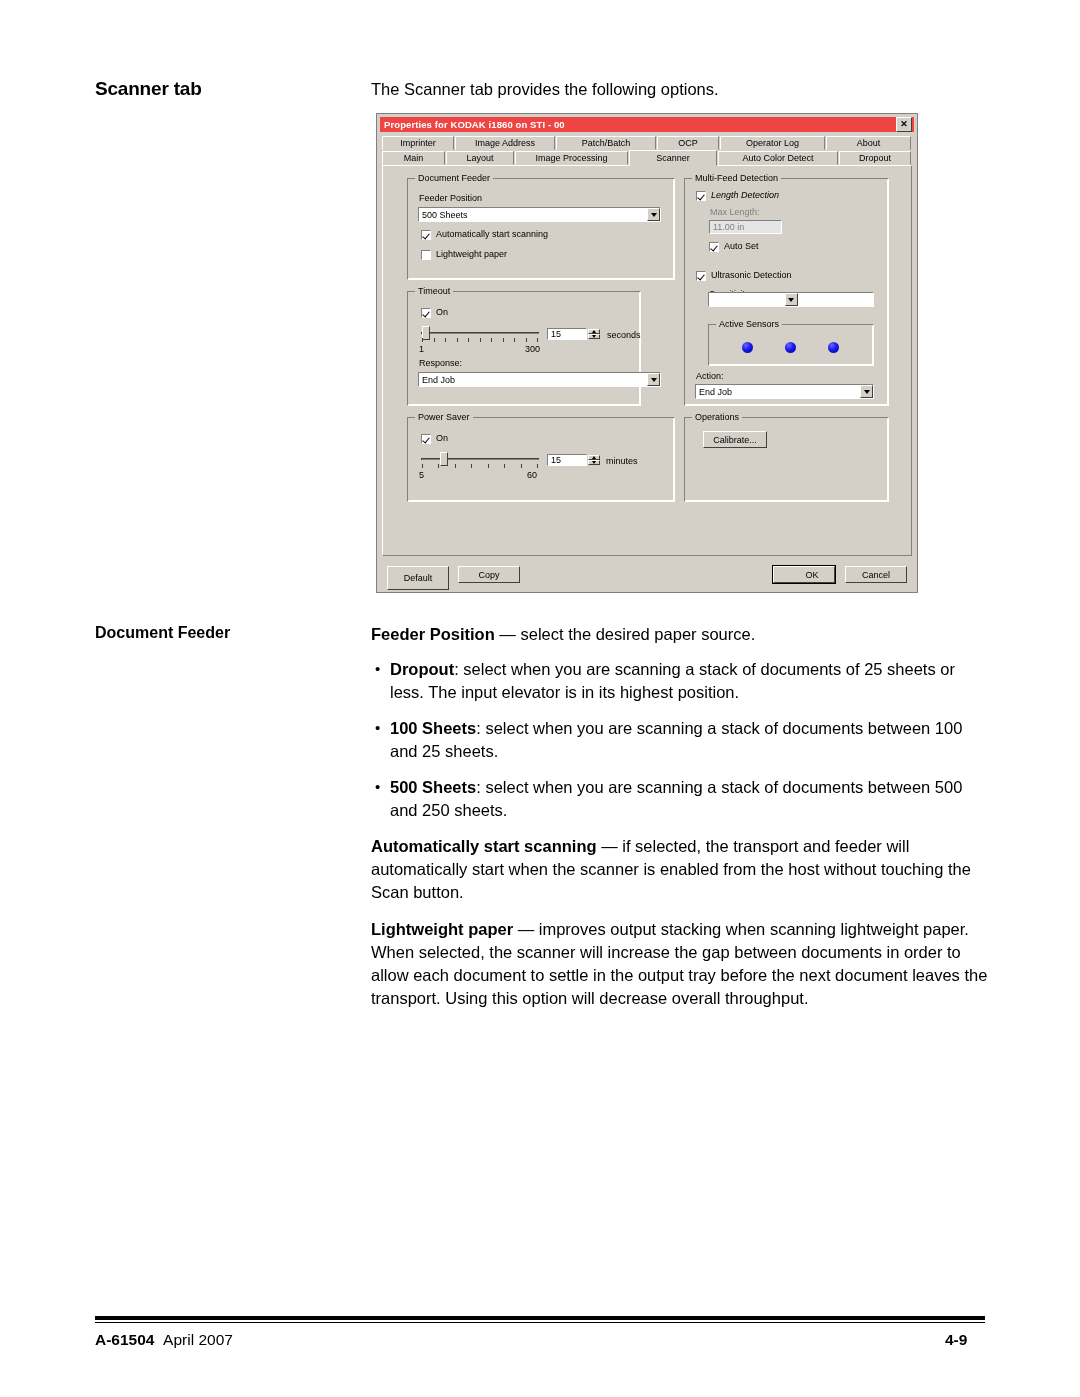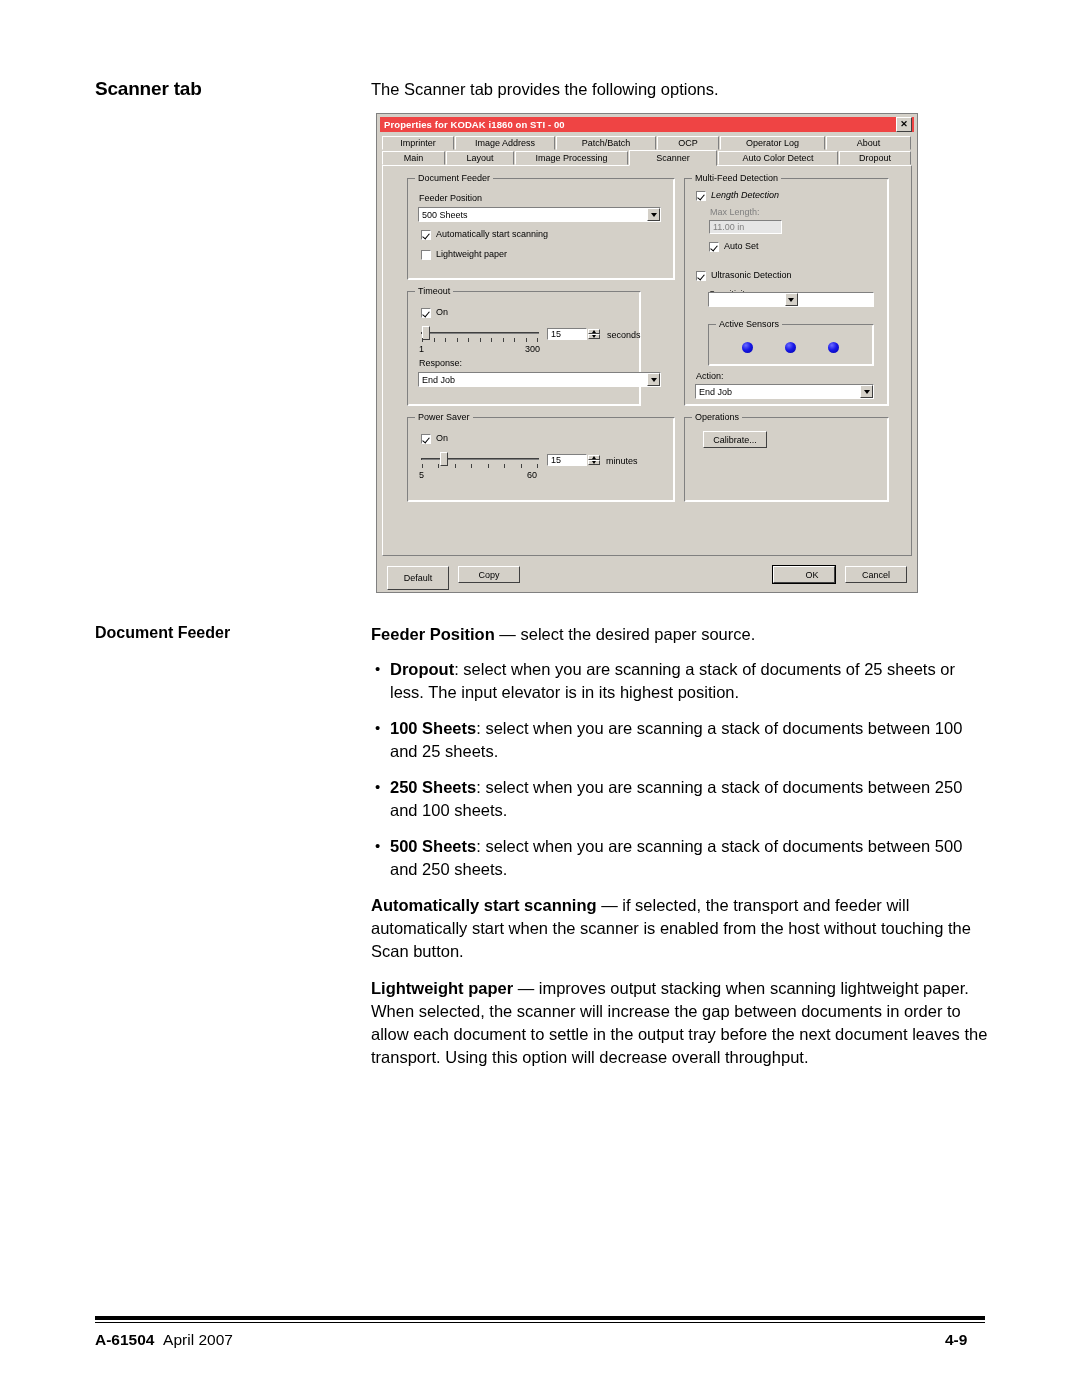--- a/index.html
+++ b/index.html
@@ -662,21 +662,20 @@
   <div class="label-col">Document Feeder</div>
 
   <div class="body-col">
     <p class="para tight">
       <b>Feeder Position</b><span> — select the desired paper source.</span>
     </p>
 
     <ul class="bullets">
       <li><b>Dropout</b><span>: select when you are scanning a stack of documents of 25 sheets or less. The input elevator is in its highest position.</span></li>
       <li><b>100 Sheets</b><span>: select when you are scanning a stack of documents between 100 and 25 sheets.</span></li>
-      <li><b>250 Sheets</b><span>: select when you are scanning a stack of documents between 250 and 100 sheets.</span></li>
       <li><b>500 Sheets</b><span>: select when you are scanning a stack of documents between 500 and 250 sheets.</span></li>
     </ul>
 
     <p class="para">
       <b>Automatically start scanning</b><span> — if selected, the transport and feeder will automatically start when the scanner is enabled from the host without touching the Scan button.</span>
     </p>
 
     <p class="para">
       <b>Lightweight paper</b><span> — improves output stacking when scanning lightweight paper. When selected, the scanner will increase the gap between documents in order to allow each document to settle in the output tray before the next document leaves the transport. Using this option will decrease overall throughput.</span>
     </p>

